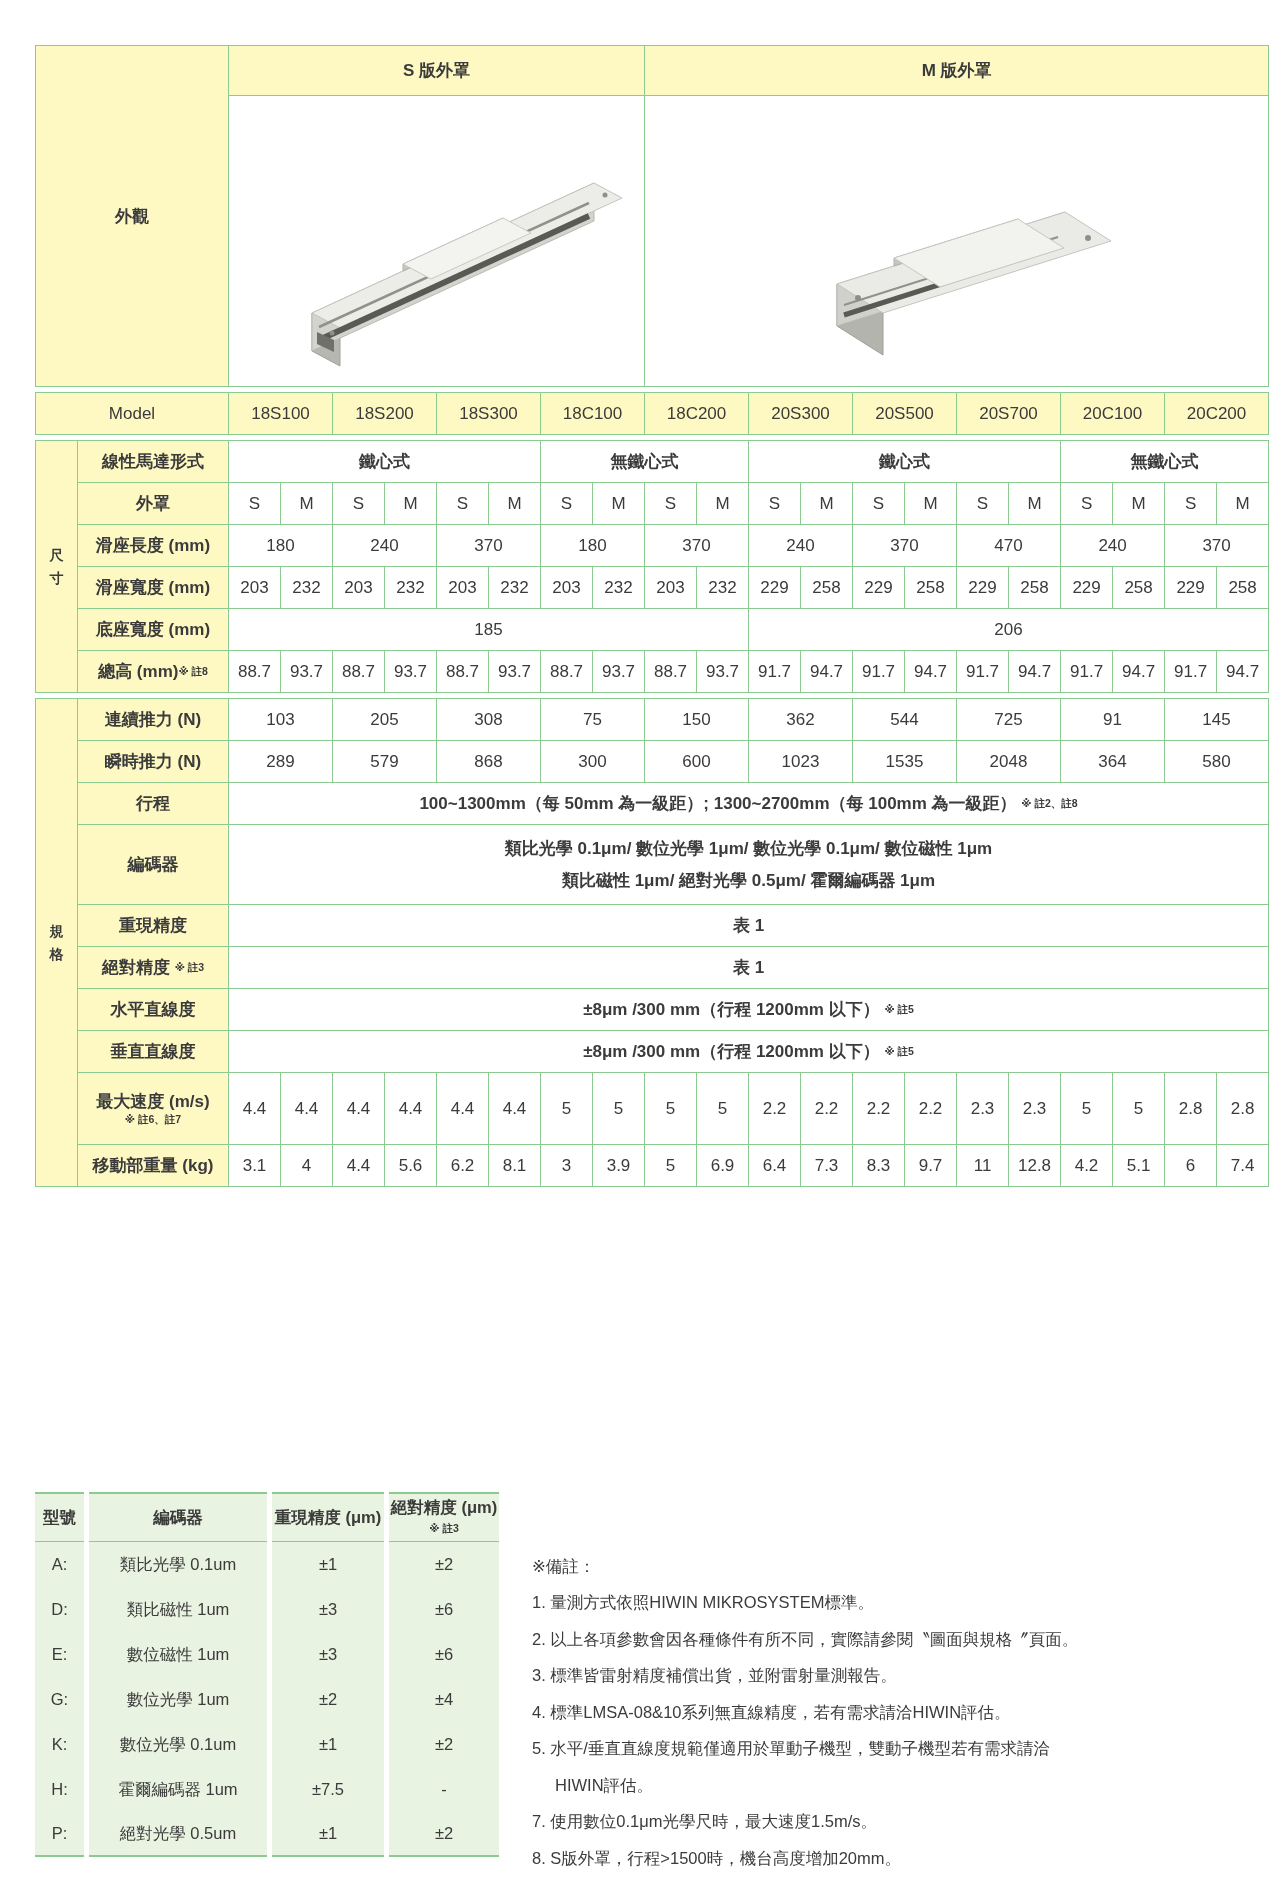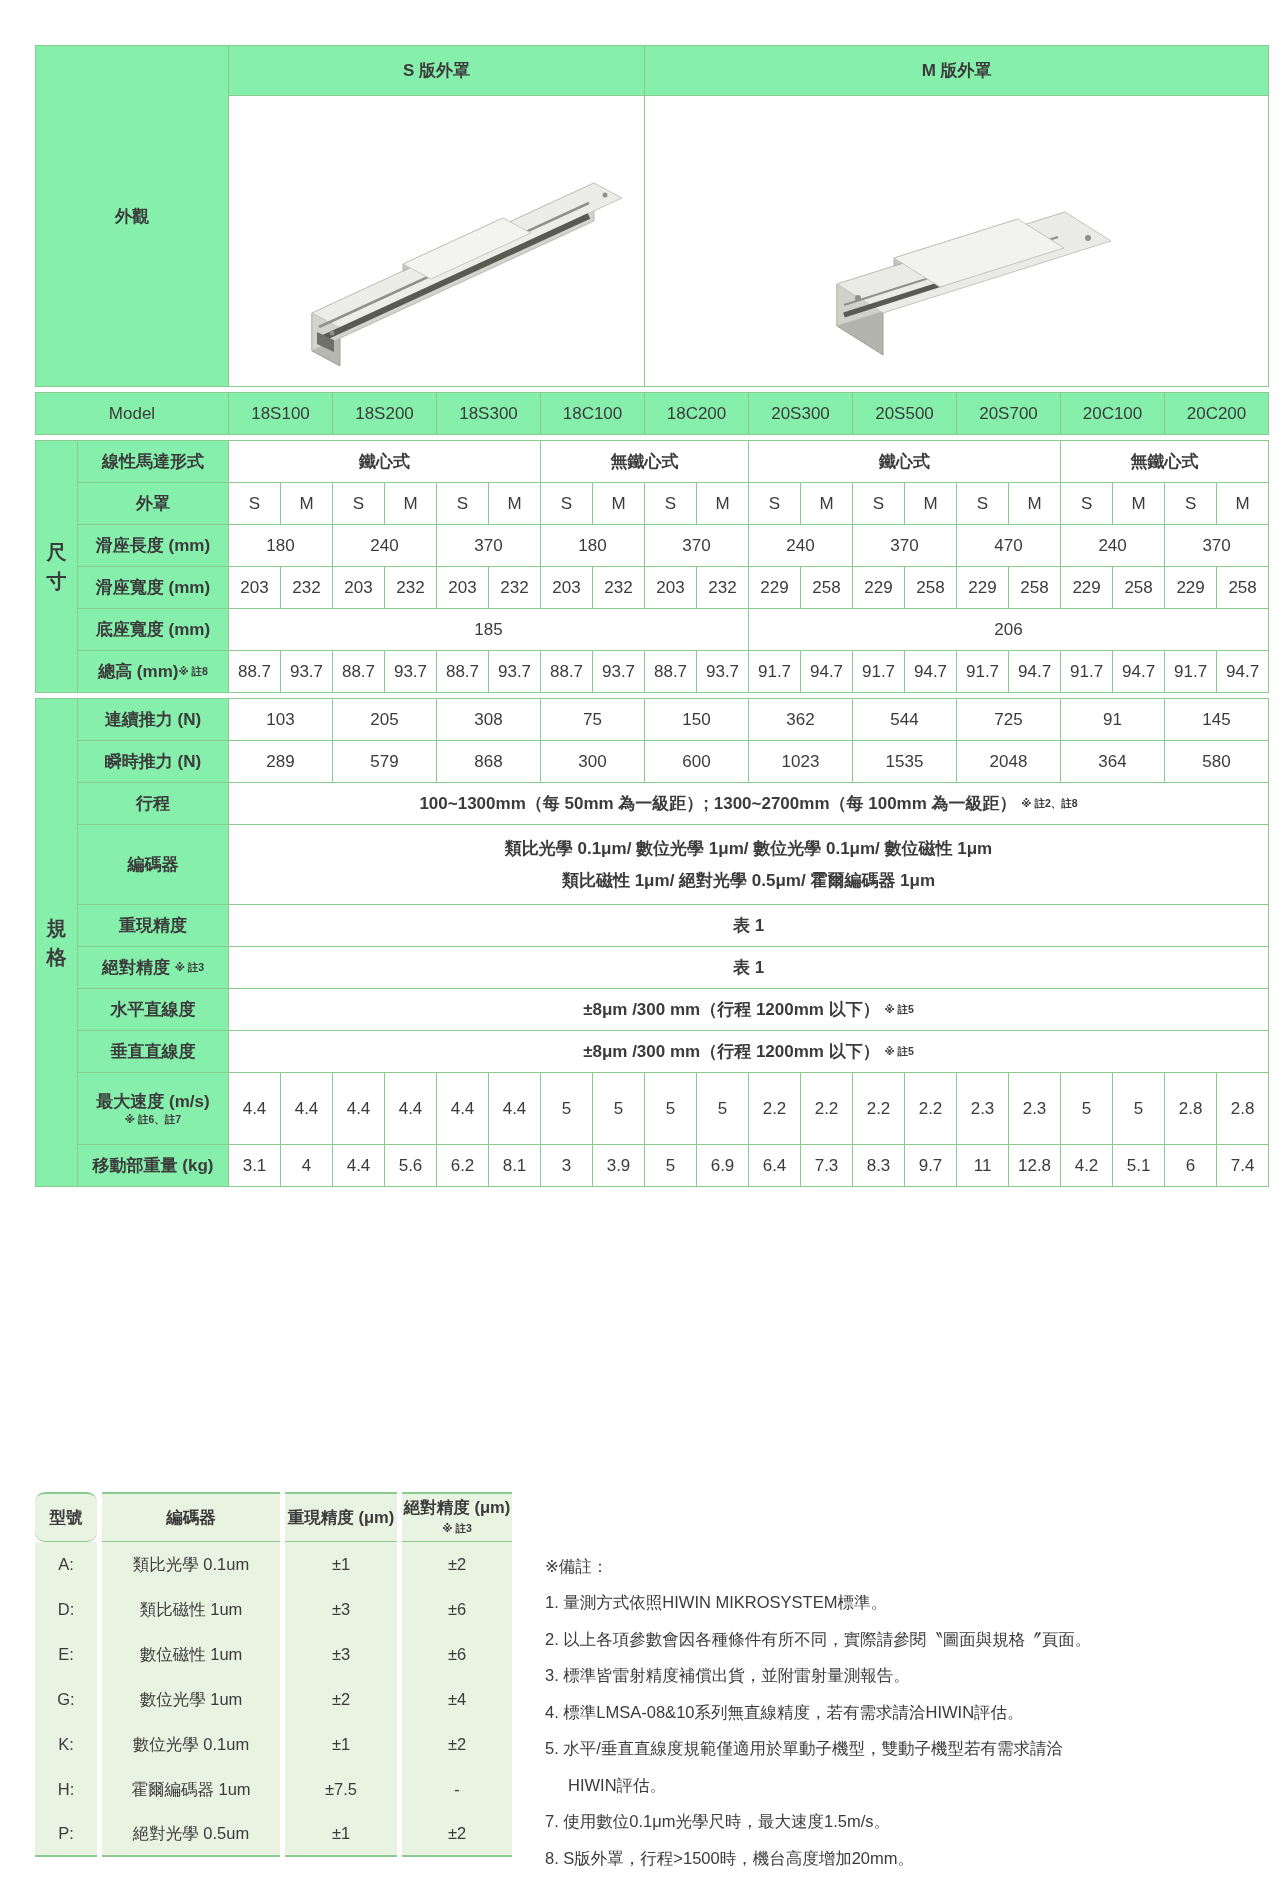--- a/index.html
+++ b/index.html
@@ -1,40 +1,40 @@
 <!DOCTYPE html>
 <html><head>
 <meta charset="utf-8">
 <style>
 * { box-sizing:border-box; margin:0; padding:0; }
 html,body { width:1283px; background:#ffffff; }
 body { height:1892px; overflow:hidden; font-family:"Liberation Sans","DejaVu Sans",sans-serif; color:#3b3b3b; }
 .wrap { padding:45px 0 0 35px; }
 table.tb { border-collapse:collapse; table-layout:fixed; width:1233px; }
 .tb td { border:1.5px solid #8ccb8f; text-align:center; vertical-align:middle; font-size:17px; background:#fff; padding:0 2px; overflow:hidden; }
-.tb td.g { background:#86efac; }
+.tb td.g { background:#fef9c3; }
 .b { font-weight:bold; }
 .big { font-size:18px; }
 tr.r-std  { height:42px; }
 tr.r-strip{ height:50px; }
 tr.r-img  { height:290px; }
 tr.r-enc  { height:80px; }
 tr.r-speed{ height:72px;padding-left:12px; }
 .c-grp { width:42px; } .c-lab { width:151px; } .c-d { width:52px; }
 .sub { font-size:10.5px; font-weight:bold; vertical-align:2px; white-space:nowrap; }
-.vcol { width:20px; margin:0 auto; line-height:29px; font-size:20px; font-weight:bold; }
+.vcol { width:20px; margin:0 auto; line-height:23px; font-size:14px; font-weight:bold; }
 .encline { line-height:32px; font-weight:bold;text-align:center; }
 .gap { margin-top:5px; }
 .imgcell { vertical-align:middle; }
 .bottom { display:flex; align-items:flex-start; margin-top:305px; }
 table.enc { border-collapse:separate; border-spacing:5px 0; table-layout:fixed; margin-left:-5px; }
 .enc td { background:#e9f3e1; text-align:center; font-size:16.5px; height:45px; vertical-align:middle; overflow:hidden; }
 .enc tr.eh td { border-top:2px solid #8ccb8f; border-bottom:1.5px solid #8ccb8f; height:50px; }
 .enc tr.last td { border-bottom:2px solid #8ccb8f; }
-.ec1 { width:62px;border-radius:10px; } .ec2 { width:178px; } .ec3 { width:112px; } .ec4 { width:110px; }
+.ec1 { width:49px; } .ec2 { width:178px; } .ec3 { width:112px; } .ec4 { width:110px; }
 .notes { margin-left:28px; width:565px; font-size:16.5px; padding-top:56px; }
 .ntitle { line-height:36px; }
 .nitem { line-height:36.5px; padding-left:23px; text-indent:-23px; }
 .nitem.cont { text-indent:0; }
 </style>
 </head>
 <body>
 
 <div class="wrap">
 

